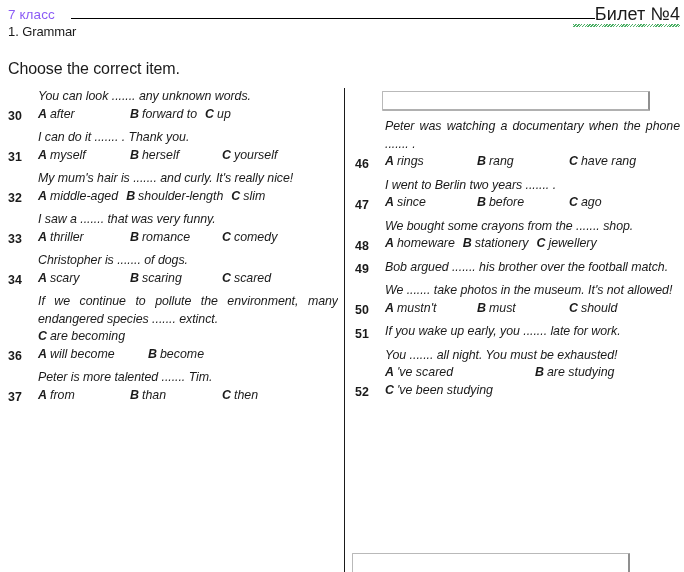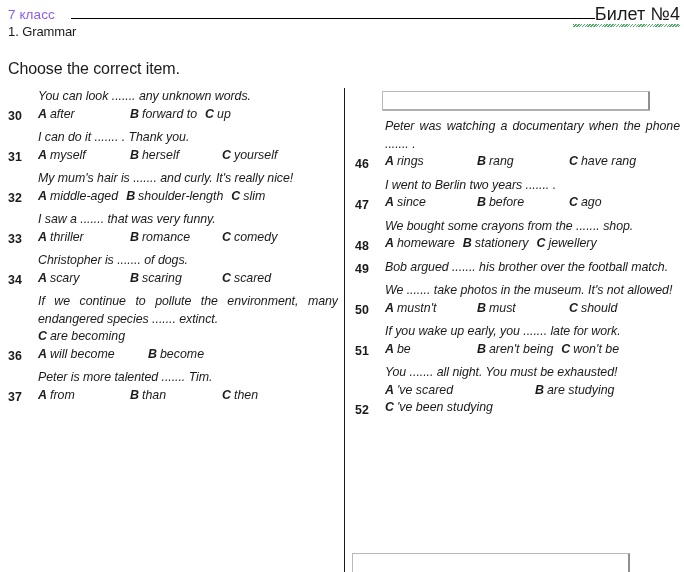--- a/index.html
+++ b/index.html
@@ -328,23 +328,20 @@
         <div class="opts">
           <span class="opt w-a"><b>A</b><span>mustn't</span></span><span class="opt w-b"><b>B</b><span>must</span></span><span class="opt"><b>C</b><span>should</span></span>
         </div>
       </div>
     </div>
 
     <div class="q">
       <div class="q-num">51</div>
       <div class="q-body">
         <div class="q-text nojust">If you wake up early, you ....... late for work.</div>
-        <div class="opts">
-          <span class="opt w-a"><b>A</b><span>be</span></span><span class="opt gap-s"><b>B</b><span>aren't being</span></span><span class="opt"><b>C</b><span>won't be</span></span>
-        </div>
       </div>
     </div>
 
     <div class="q">
       <div class="q-num">52</div>
       <div class="q-body">
         <div class="q-text nojust">You ....... all night. You must be exhausted!</div>
         <div class="opts">
           <span class="opts-line">
             <span class="opt w-bw"><b>A</b><span>'ve scared</span></span><span class="opt"><b>B</b><span>are studying</span></span>

